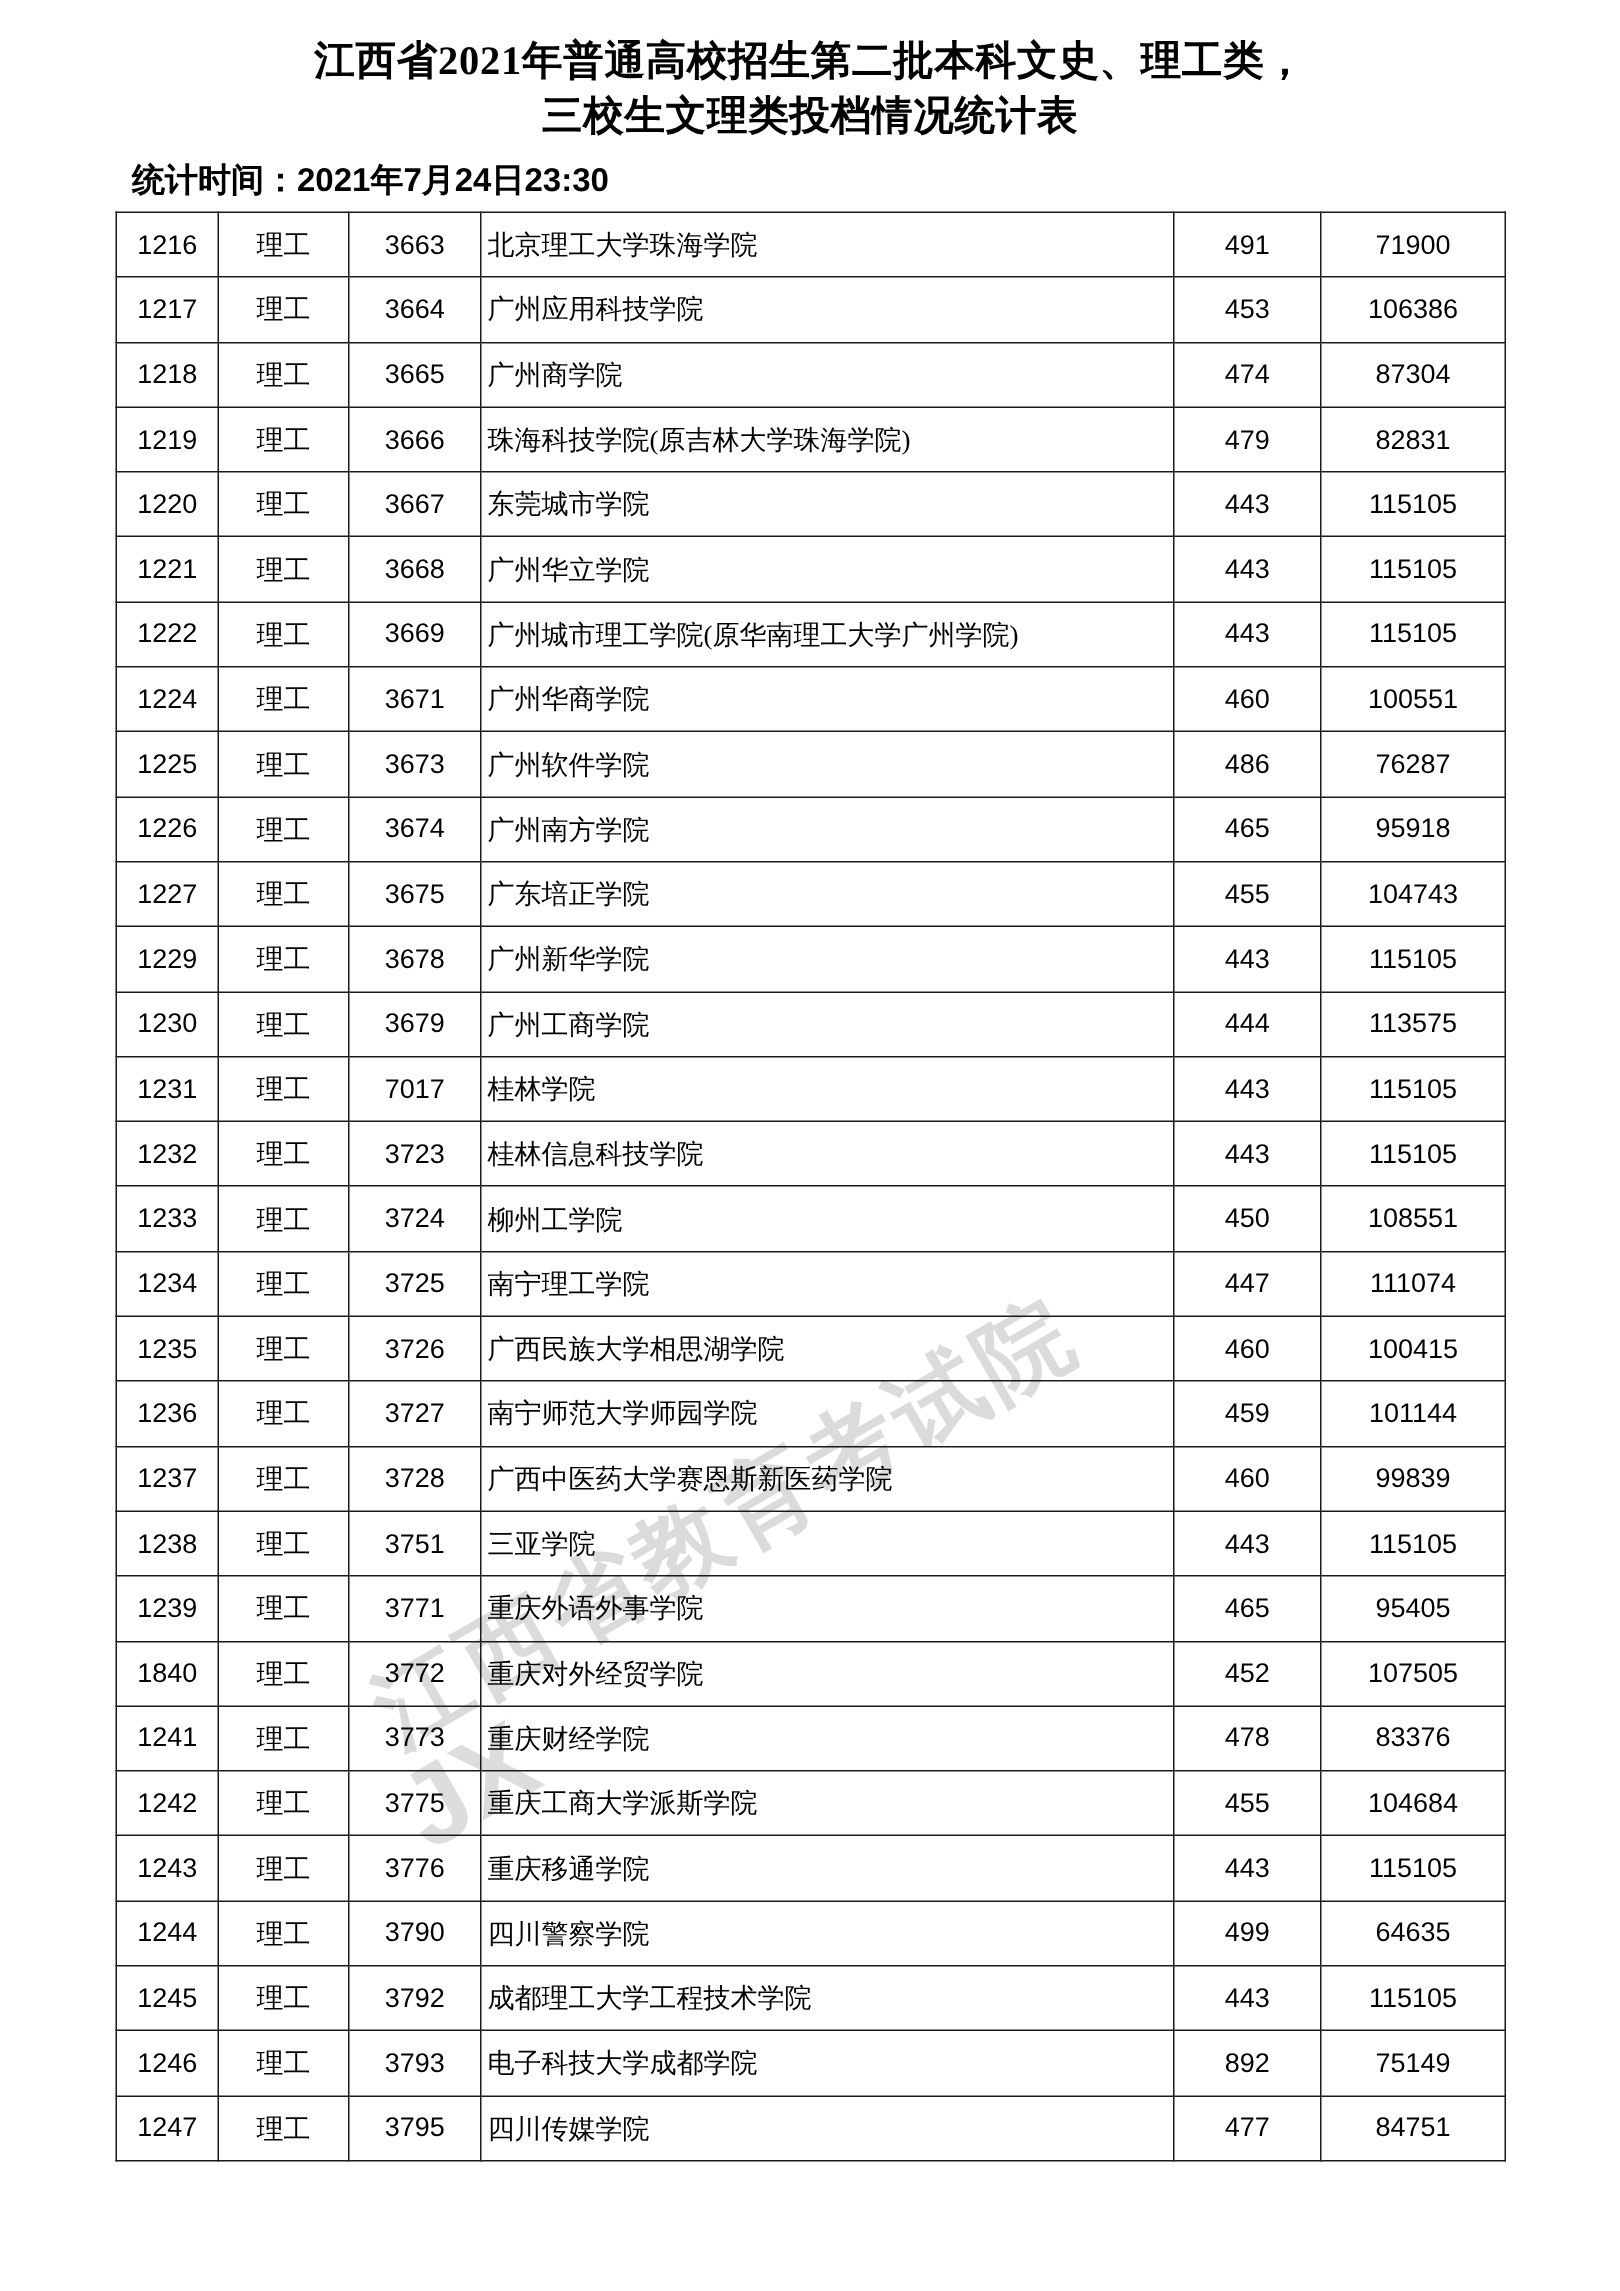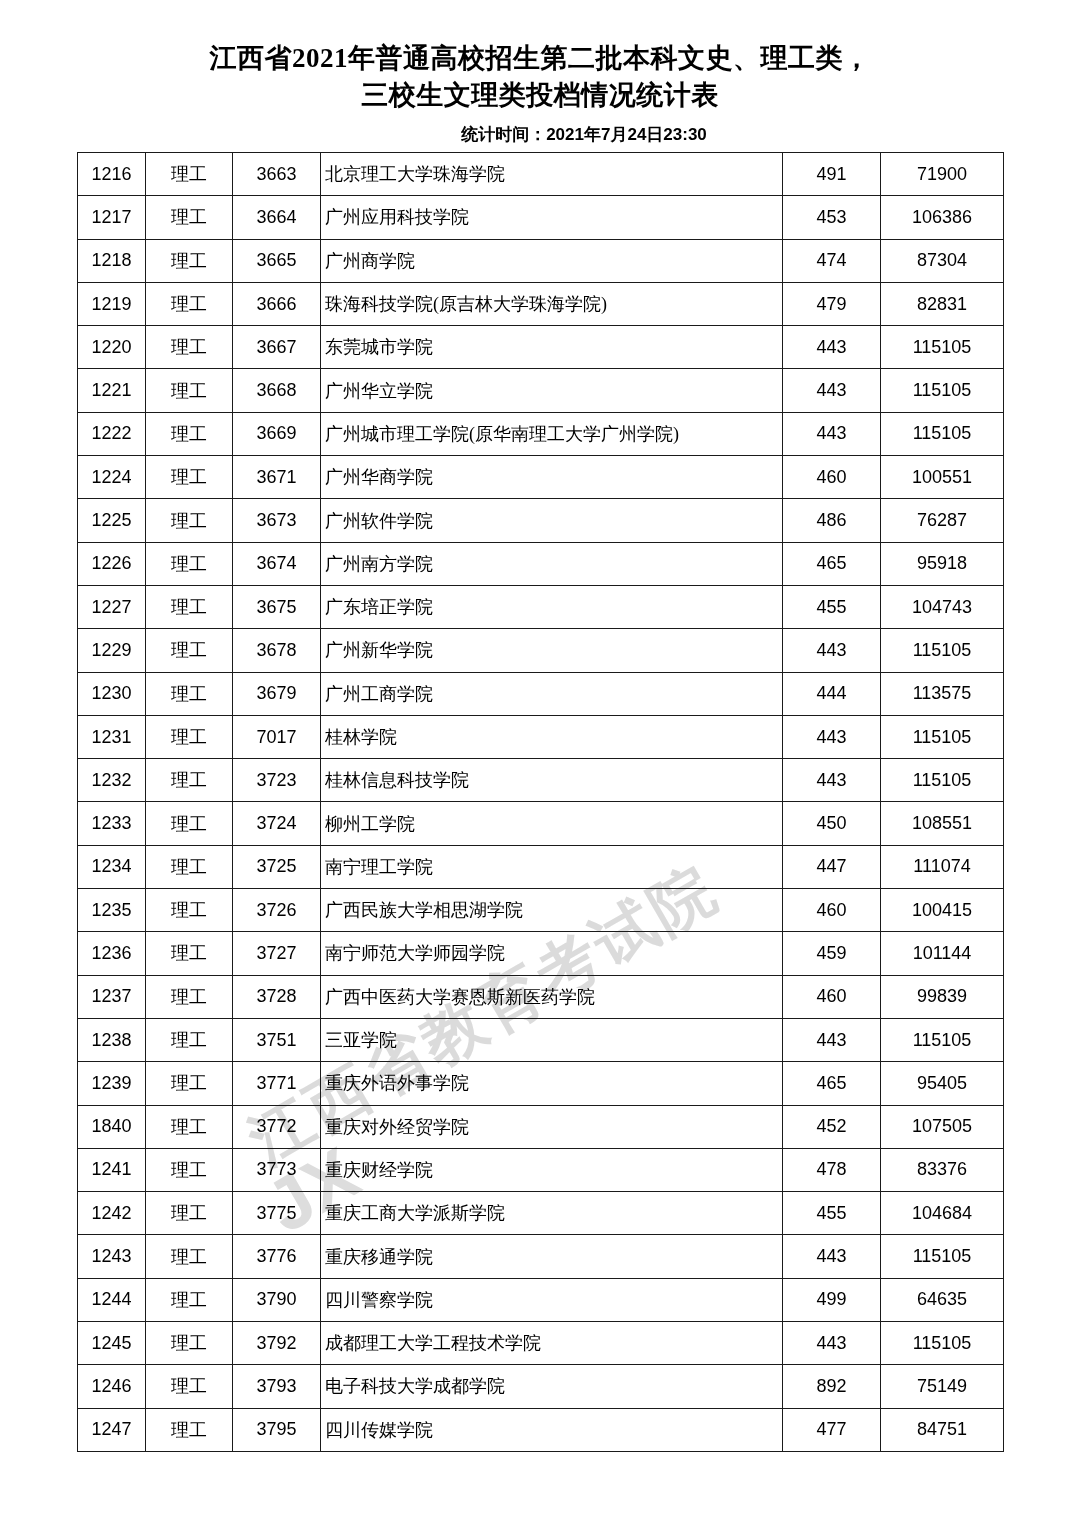--- a/index.html
+++ b/index.html
@@ -63,36 +63,35 @@
   
   .doc-title {
     position: relative;
     z-index: 2;
     text-align: center;
     font-family: "Liberation Serif", "DejaVu Serif", serif;
     font-weight: bold;
     font-size: 27px;
     line-height: 37px;
     letter-spacing: 0.5px;
-    padding-top: 40px;
+    padding-top: 22px;
     margin: 0 70px;
   }
   .doc-title .line2 {
     display: block;
   }
 
   .stat-time {
     position: relative;
     z-index: 2;
     margin: 9px 0 6px 88px;
     font-family: "Liberation Sans", "DejaVu Sans", sans-serif;
     font-weight: bold;
-    font-size: 17px;
+    font-size: 22px;
     letter-spacing: 0px;
-    text-align: center;
   }
 
   
   .table-wrap {
     position: relative;
     z-index: 2;
     margin: 0 auto;
     width: 926px;
   }
   table.data {

